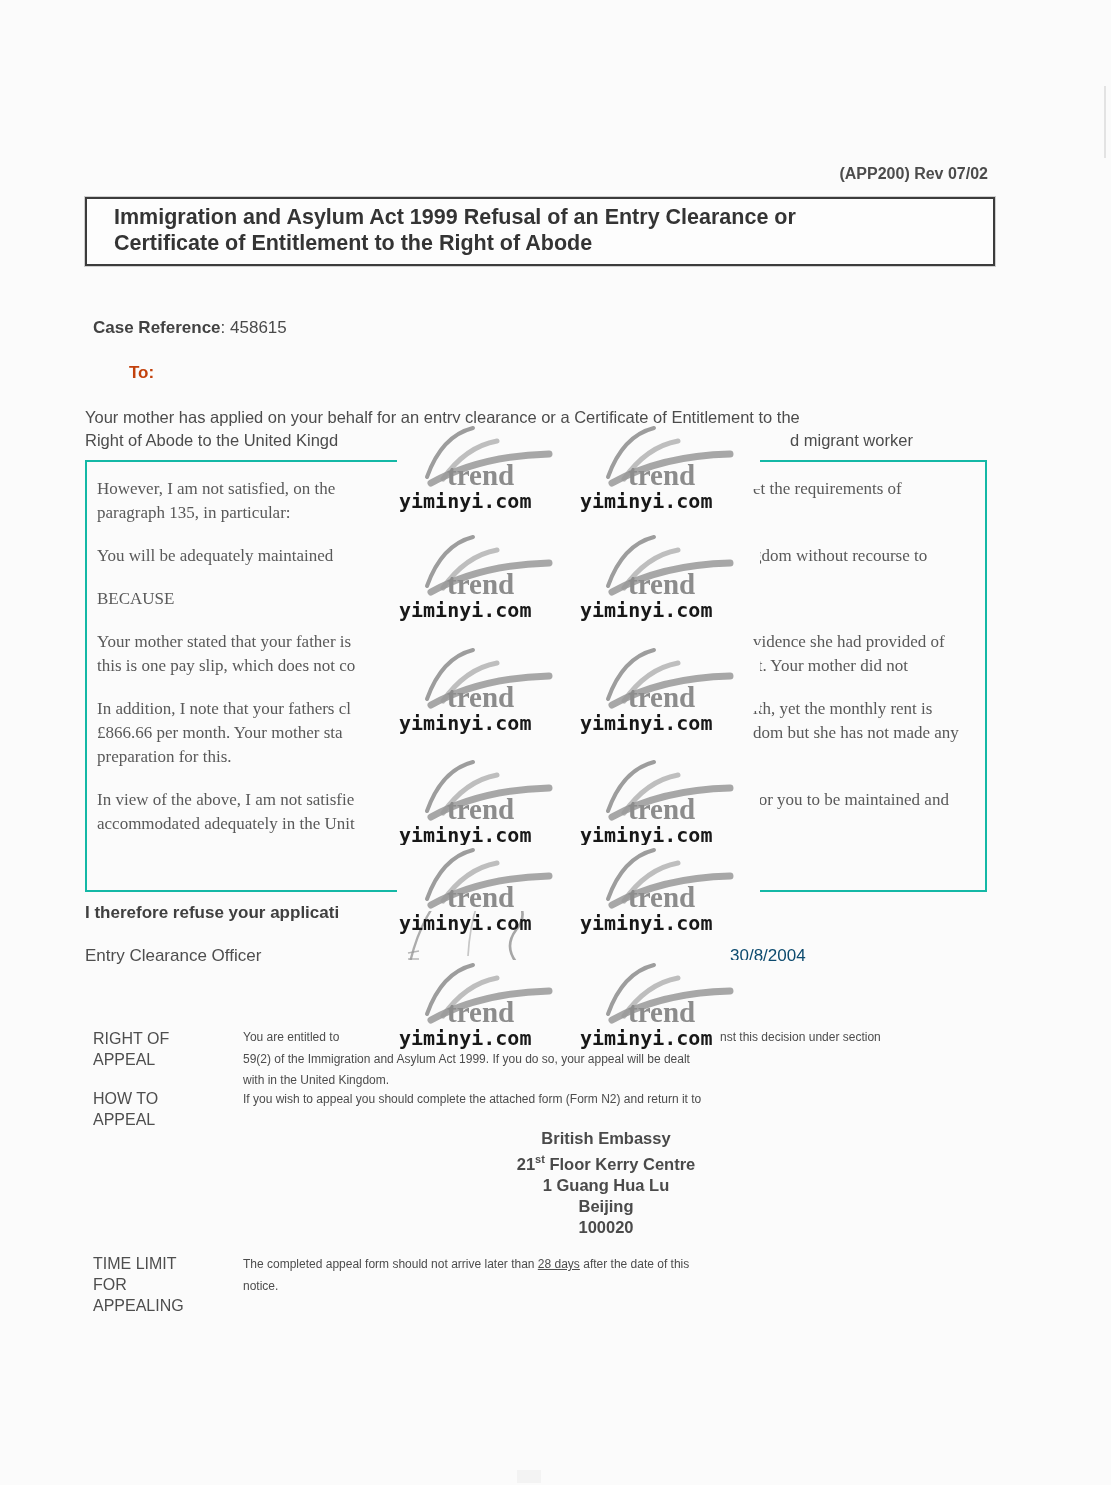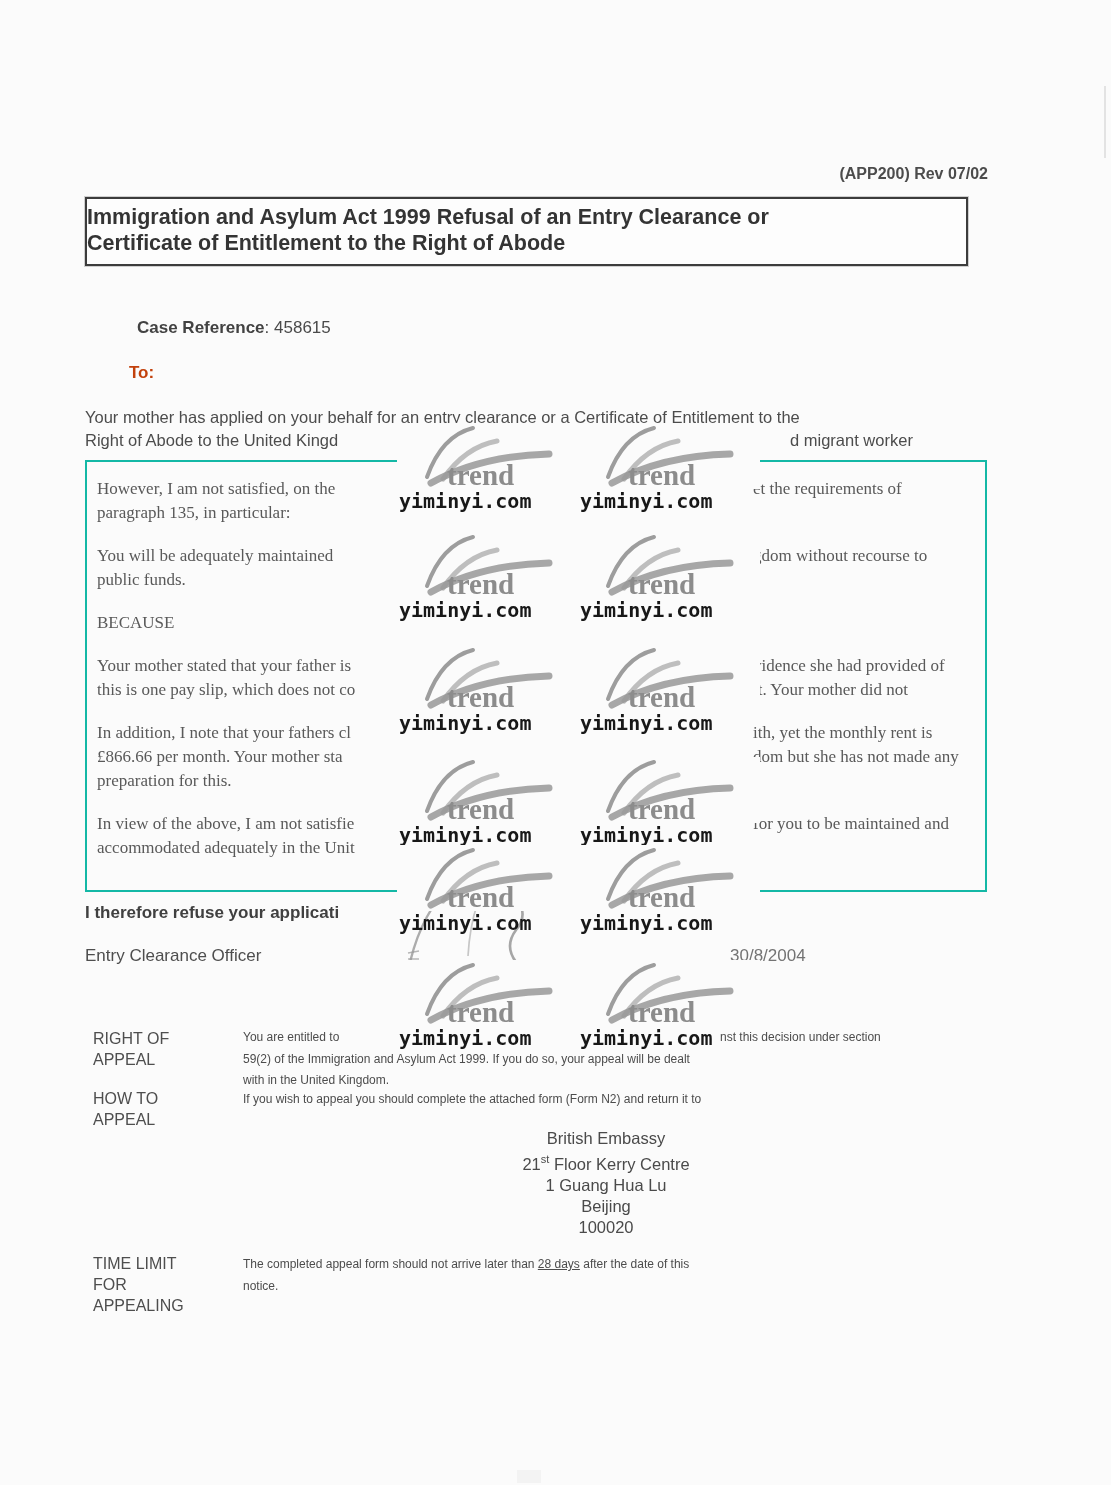--- a/index.html
+++ b/index.html
@@ -2,48 +2,48 @@
 <html><head>
 <meta charset="utf-8">
 <style>
   html,body{margin:0;padding:0;}
   body{width:1111px;height:1485px;background:#fbfbfb;position:relative;
        font-family:"Liberation Sans",sans-serif;color:#474747;overflow:hidden;}
   .abs{position:absolute;}
   
   .form-ref{top:165px;left:0;width:988px;text-align:right;font-size:16px;font-weight:bold;color:#4c4c4c;}
   .title-box{left:85px;top:197px;width:879px;border:2px solid #3c3c3c;outline:1px solid #cfcfcf;
-             padding:5px 0 8px 0;background:#fdfdfd;}
+             padding:5px 0 8px 27px;background:#fdfdfd;}
   .title-box div{font-size:21.5px;font-weight:bold;color:#343434;line-height:26px;}
   
-  .case-ref{left:93px;top:318px;font-size:17px;color:#4a4a4a;margin-left:44px;}
+  .case-ref{left:93px;top:318px;font-size:17px;color:#4a4a4a;}
   .case-ref b{color:#424242;}
   .to-label{left:93px;top:363px;font-size:17px;font-weight:bold;color:#c2410c;margin-left:36px;}
   
   .intro{left:85px;top:406px;width:900px;font-size:16.5px;line-height:23px;color:#4c4c4c;}
   .intro .line{position:relative;}
   .intro-frag{position:absolute;left:681px;top:0;white-space:nowrap;margin-left:24px;}
   
   .main-box{left:85px;top:460px;width:880px;height:397px;border:2px solid #14b8a6;
             padding:15px 8px 16px 10px;font-family:"Liberation Serif",serif;
             font-size:17px;color:#595959;background:transparent;}
   .main-box .line{position:relative;height:24px;line-height:24px;white-space:nowrap;}
   .main-box .line.gap{height:19px;}
   .frag-r{position:absolute;left:656px;top:0;white-space:nowrap;}
   
   .refusal{left:85px;top:903px;font-size:17px;font-weight:bold;color:#404040;}
   .officer-row{left:85px;top:946px;width:900px;font-size:17px;color:#4e4e4e;position:absolute;}
-  .officer-date{position:absolute;left:645px;top:0;color:#737373;}
+  .officer-date{position:absolute;left:645px;top:0;color:#0c4a6e;}
   
   .ap-label{left:93px;width:150px;font-size:16px;line-height:21px;color:#4e4e4e;}
   .ap-text{left:243px;width:726px;font-size:12px;line-height:21.5px;color:#4c4c4c;}
   .ap-text .line{position:relative;white-space:nowrap;}
   .ap-frag{position:absolute;left:477px;top:0;white-space:nowrap;}
   .address{left:243px;top:1128px;width:726px;text-align:center;font-size:16.5px;
-           font-weight:normal;color:#4a4a4a;line-height:21px;}
+           font-weight:bold;color:#4a4a4a;line-height:21px;}
   .address sup{font-size:11px;}
   .u{text-decoration:underline;}
   
   .wm{position:absolute;width:172px;z-index:5;}
   .wm-white{position:absolute;left:0;top:0;width:182px;height:66px;background:#fbfbfb;}
   .wm-logo{position:relative;display:block;width:172px;height:68px;}
   .wm-site{position:relative;margin:0 0 0 2px;font-family:"DejaVu Sans Mono",monospace;
            font-weight:bold;font-size:20px;color:#181818;letter-spacing:0;line-height:20px;}
   
   .stamp{left:378px;top:858px;width:175px;height:165px;z-index:4;}
@@ -72,21 +72,20 @@
     <span>Right of Abode to the United Kingd</span>
     <span class="intro-frag">d migrant worker</span>
   </div>
 </div>
 
 <div class="abs main-box" id="box-content">
     <div class="line"><span>However, I am not satisfied, on the</span><span class="frag-r">et the requirements of</span></div>
     <div class="line"><span>paragraph 135, in particular:</span></div>
     <div class="line gap"></div>
     <div class="line"><span>You will be adequately maintained</span><span class="frag-r">gdom without recourse to</span></div>
-    <div class="line"><span>public funds.</span></div>
     <div class="line gap"></div>
     <div class="line"><span>BECAUSE</span></div>
     <div class="line gap"></div>
     <div class="line"><span>Your mother stated that your father is</span><span class="frag-r">vidence she had provided of</span></div>
     <div class="line"><span>this is one pay slip, which does not co</span><span class="frag-r">it. Your mother did not</span></div>
     <div class="line gap"></div>
     <div class="line"><span>In addition, I note that your fathers cl</span><span class="frag-r">ith, yet the monthly rent is</span></div>
     <div class="line"><span>£866.66 per month.  Your mother sta</span><span class="frag-r">dom but she has  not made any</span></div>
     <div class="line"><span>preparation for this.</span></div>
     <div class="line gap"></div>

